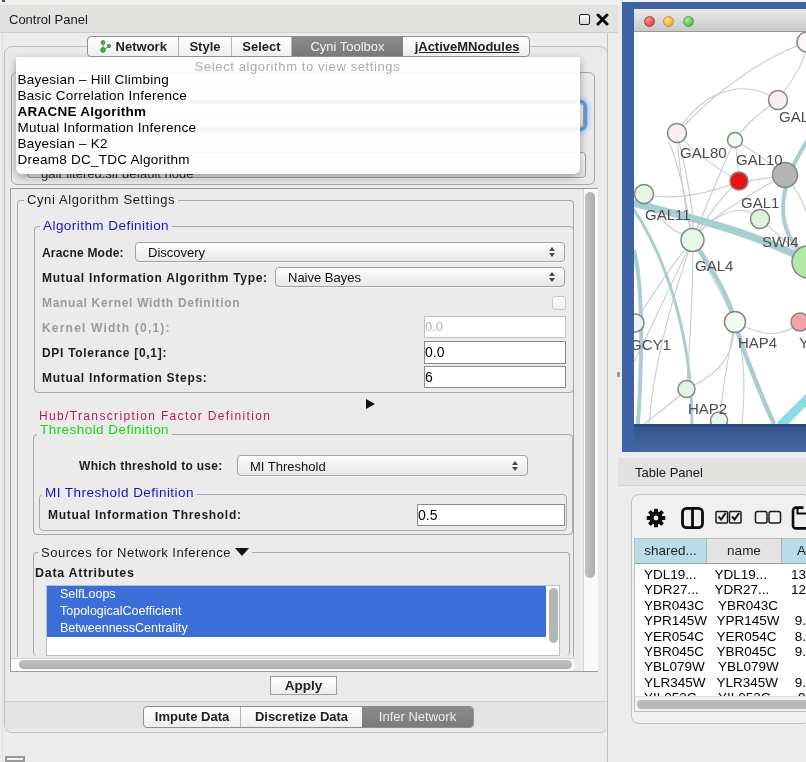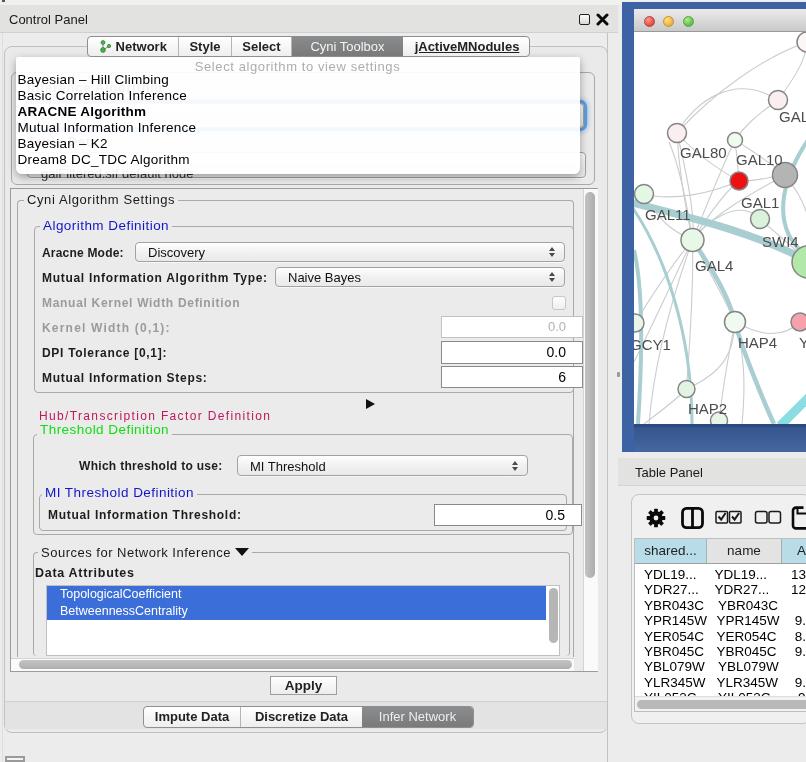--- a/index.html
+++ b/index.html
@@ -10,21 +10,21 @@
   .gtitle { position:absolute; background:#ebebeb; padding:0 3px; font-size:13px; line-height:15px; white-space:nowrap; }
   .lbl { position:absolute; font-size:12px; font-weight:bold; letter-spacing:0.7px; color:#1d1d1d; white-space:nowrap; }
   .combo { position:absolute; border:1px solid #a2a2a2; border-radius:4px;
            background:linear-gradient(#ffffff,#f2f2f2 45%,#e9e9e9); box-shadow:0 1px 0 rgba(255,255,255,.6);
            font-size:13px; color:#111; }
   .combo .ct { position:absolute; left:12px; top:50%; transform:translateY(-50%); }
   .carr { position:absolute; right:8px; top:50%; transform:translateY(-50%); width:7px; }
   .carr div { width:0; height:0; border-left:3px solid transparent; border-right:3px solid transparent; }
   .carr .up { border-bottom:4px solid #4a4a4a; margin-bottom:2px; }
   .carr .dn { border-top:4px solid #4a4a4a; }
-  .tfield { position:absolute; background:#fff; font-size:13px; text-align:right; padding-right:16px;margin-left:17px; }
+  .tfield { position:absolute; background:#fff; font-size:13px; text-align:left; padding-right:16px; }
 </style>
 </head>
 <body>
 
 <div class="abs" style="left:0;top:0;width:806px;height:5px;background:#f0f0ef;"></div>
 <div class="abs" style="left:2px;top:0;width:3px;height:2px;background:#555;"></div>
 <div class="abs" style="left:0;top:5px;width:618px;height:28px;background:#e2e2e0;border-bottom:1px solid #d0d0ce;"></div>
 <div class="abs" style="left:9px;top:12px;font-size:13px;color:#1a1a1a;">Control Panel</div>
 
 <div class="abs" style="left:579px;top:14px;width:11px;height:11px;border:1.5px solid #222;border-radius:2px;background:linear-gradient(#fdfdfd,#d8d8d8);"></div>
@@ -94,20 +94,21 @@
 
 <div class="lbl" style="left:48px;top:508px;">Mutual Information Threshold:</div>
 <div class="tfield" style="left:417px;top:504px;width:148px;height:22px;border:1px solid #8a8a8a;color:#000;line-height:20px;font-size:14px;">0.5</div>
 
 <div class="group" style="left:33px;top:552px;width:537px;height:104px;border-bottom:none;"></div>
 <div class="gtitle" style="left:38px;top:545px;color:#1a1a1a;letter-spacing:0.5px;">Sources for Network Inference <span style="display:inline-block;width:0;height:0;border-left:7px solid transparent;border-right:7px solid transparent;border-top:8px solid #111;vertical-align:1px;"></span></div>
 
 <div class="lbl" style="left:35px;top:566px;font-size:12.5px;">Data Attributes</div>
 
 <div class="abs" style="left:46px;top:585px;width:514px;height:71px;background:#fff;border:1px solid #c0c0c0;overflow:hidden;">
+  <div style="background:#3b6ed8;color:#fff;font-size:12.5px;height:17px;line-height:17px;padding-left:13px;width:499px;">SelfLoops</div>
   <div style="background:#3b6ed8;color:#fff;font-size:12.5px;height:17px;line-height:17px;padding-left:13px;width:499px;">TopologicalCoefficient</div>
   <div style="background:#3b6ed8;color:#fff;font-size:12.5px;height:17px;line-height:17px;padding-left:13px;width:499px;">BetweennessCentrality</div>
   <div style="position:absolute;right:1px;top:2px;width:9px;height:55px;background:#b6b6b6;border-radius:5px;"></div>
 </div>
 
 <div class="abs" style="left:583px;top:189px;width:15px;height:482px;background:#fafafa;border-left:1px solid #d4d4d4;"></div>
 <div class="abs" style="left:585px;top:192px;width:10px;height:386px;background:linear-gradient(90deg,#c2c2c2,#adadad);border-radius:5px;"></div>
 
 <div class="abs" style="left:11px;top:658px;width:563px;height:13px;background:#fafafa;border-top:1px solid #d4d4d4;"></div>
 <div class="abs" style="left:19px;top:660px;width:553px;height:9px;background:linear-gradient(#c4c4c4,#aeaeae);border-radius:5px;"></div>

